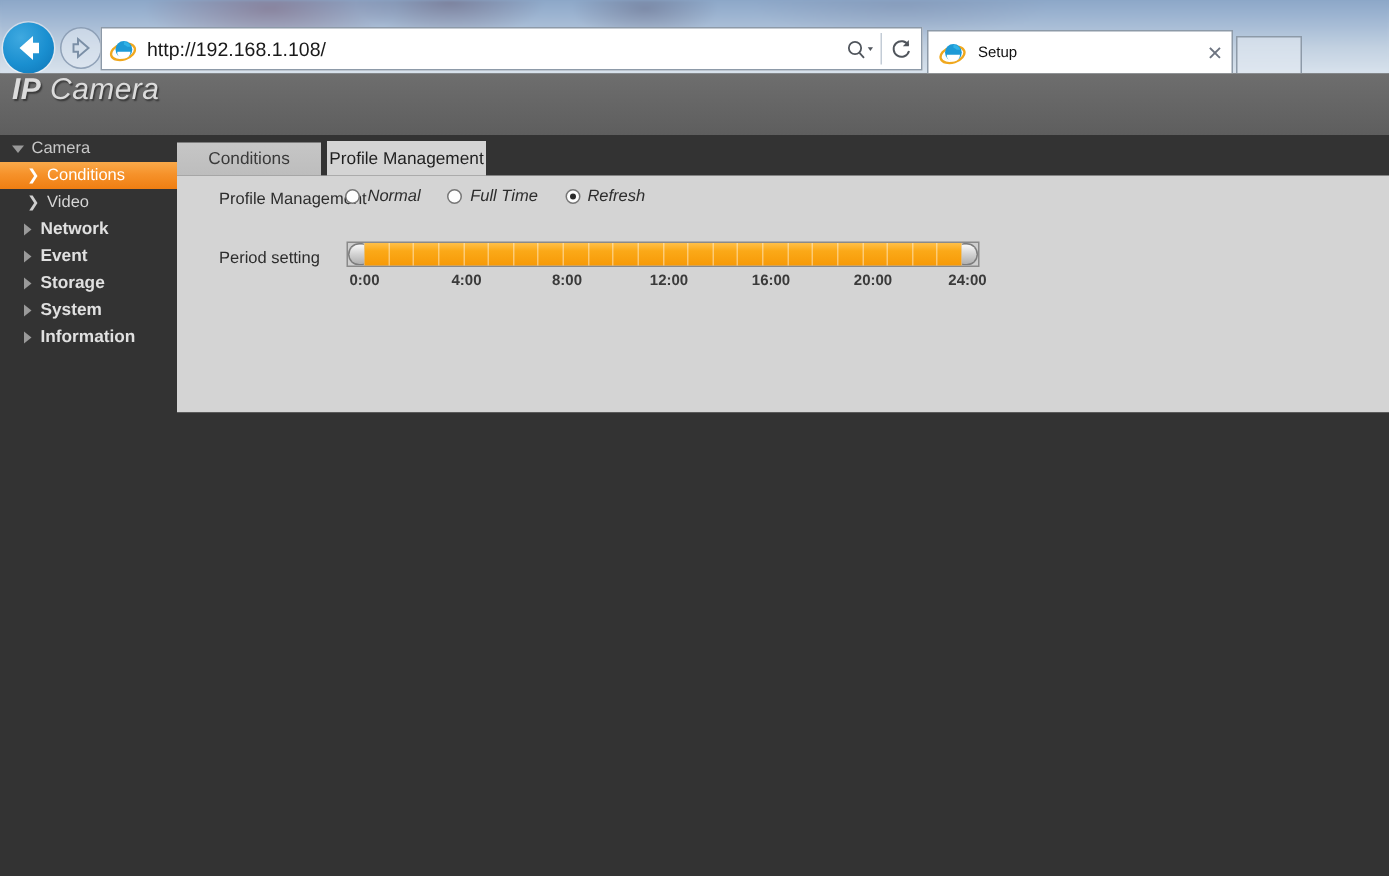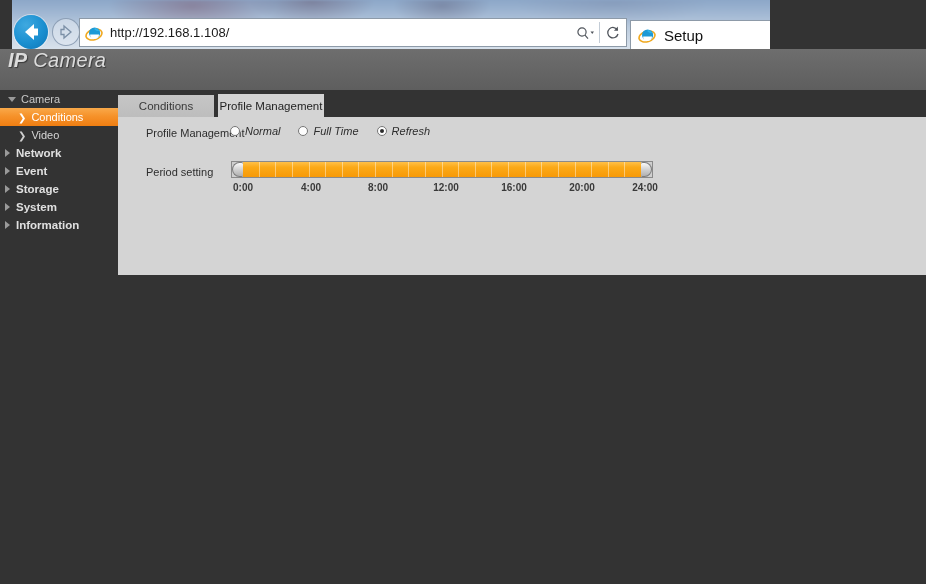--- a/index.html
+++ b/index.html
@@ -5,21 +5,21 @@
   * { box-sizing: border-box; margin: 0; padding: 0; }
   html, body {
     width: 926px; height: 584px;
     font-family: "Liberation Sans", sans-serif;
     overflow: hidden;
     background: #333333;
   }
 
   
   .browser-chrome {
-    position: absolute; left: 12px; top: 0; width: 758px; height: 49px;
+    position: absolute; left: 0; top: 0; width: 926px; height: 49px;
     background: linear-gradient(180deg, #8ba6c7 0%, #9fb6d2 18%, #b9cadd 45%, #c9d6e4 72%, #d6e0ea 100%);
     overflow: hidden;
   }
   .wallpaper-blur {
     position: absolute; left: 0; top: 0; width: 926px; height: 49px;
     background:
       radial-gradient(ellipse 120px 40px at 180px 6px, rgba(120,70,90,0.40), rgba(120,70,90,0) 70%),
       radial-gradient(ellipse 90px 34px at 300px 2px, rgba(90,60,80,0.35), rgba(90,60,80,0) 70%),
       radial-gradient(ellipse 70px 30px at 430px 6px, rgba(70,60,85,0.30), rgba(70,60,85,0) 70%),
       radial-gradient(ellipse 140px 30px at 600px 4px, rgba(110,120,150,0.25), rgba(110,120,150,0) 70%),
@@ -57,21 +57,21 @@
 
   .tab-strip { position: absolute; left: 618px; top: 18px; height: 31px; display: flex; align-items: flex-end; }
   .browser-tab {
     width: 204px; height: 29px;
     background: #ffffff;
     border: 1px solid #8d9aa8;
     border-bottom: none;
     display: flex; align-items: center;
   }
   .browser-tab .ie-favicon { margin-left: 7px; }
-  .tab-title { flex: 1 1 auto; margin-left: 8px; font-size: 15px; color: #111; }
+  .tab-title { flex: 1 1 auto; margin-left: 8px; font-size: 10px; color: #111; }
   .tab-close { width: 22px; font-size: 13px; color: #6d7480; text-align: center; }
   .new-tab-slot {
     width: 44px; height: 25px; margin-left: 2px;
     background: rgba(226,233,241,0.6);
     border: 1px solid #8d9aa8; border-bottom: none;
   }
 
   
   .app-header {
     position: absolute; left: 0; top: 49px; width: 926px; height: 41px;
@@ -103,21 +103,21 @@
     font-size: 11px; color: #d6d6d6; padding-left: 18px;
   }
   .menu-sub .chev { color: #cfcfcf; font-size: 10px; margin-right: 5px; }
   .menu-sub.active {
     background: linear-gradient(180deg, #f9a94a 0%, #f6922a 45%, #ef7e12 100%);
     color: #ffffff;
   }
   .menu-sub.active .chev { color: #ffffff; }
   .menu-top {
     height: 18px; display: flex; align-items: center;
-    font-size: 11.5px; font-weight: bold; color: #e0e0e0; padding-left: 5px;
+    font-size: 11.5px; font-weight: bold; color: #e0e0e0; padding-left: 16px;
   }
 
   
   .tabbar {
     position: absolute; left: 118px; top: 90px; width: 808px; height: 27px;
     background: #333333;
   }
   .tab {
     position: absolute; top: 5px; height: 22px;
     display: flex; align-items: center; justify-content: center;

